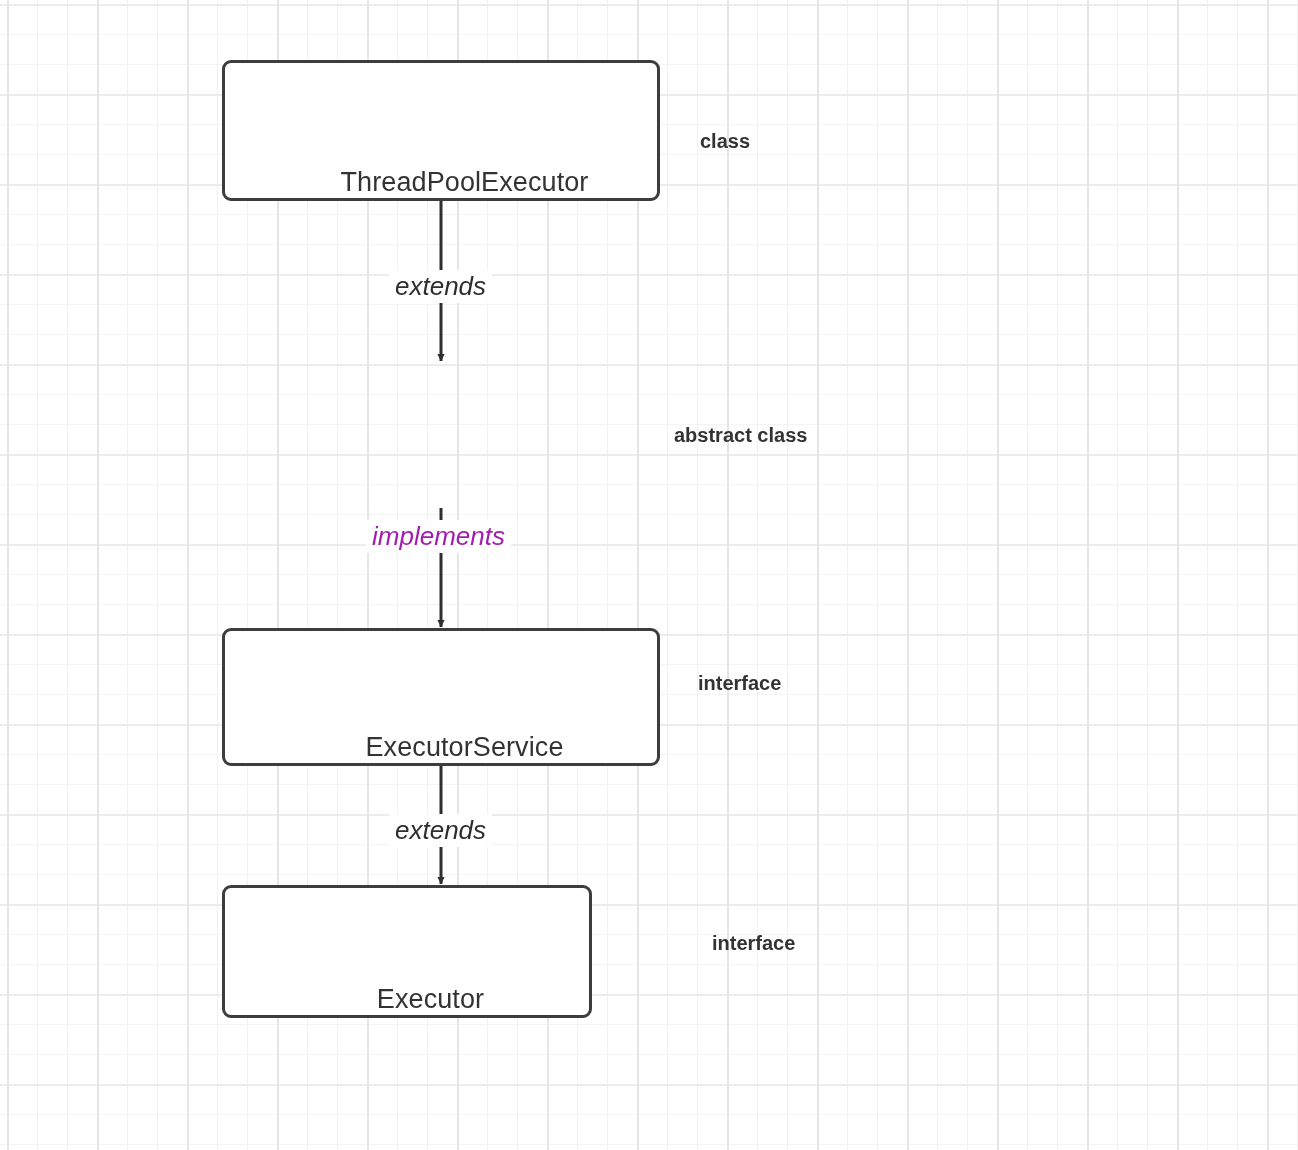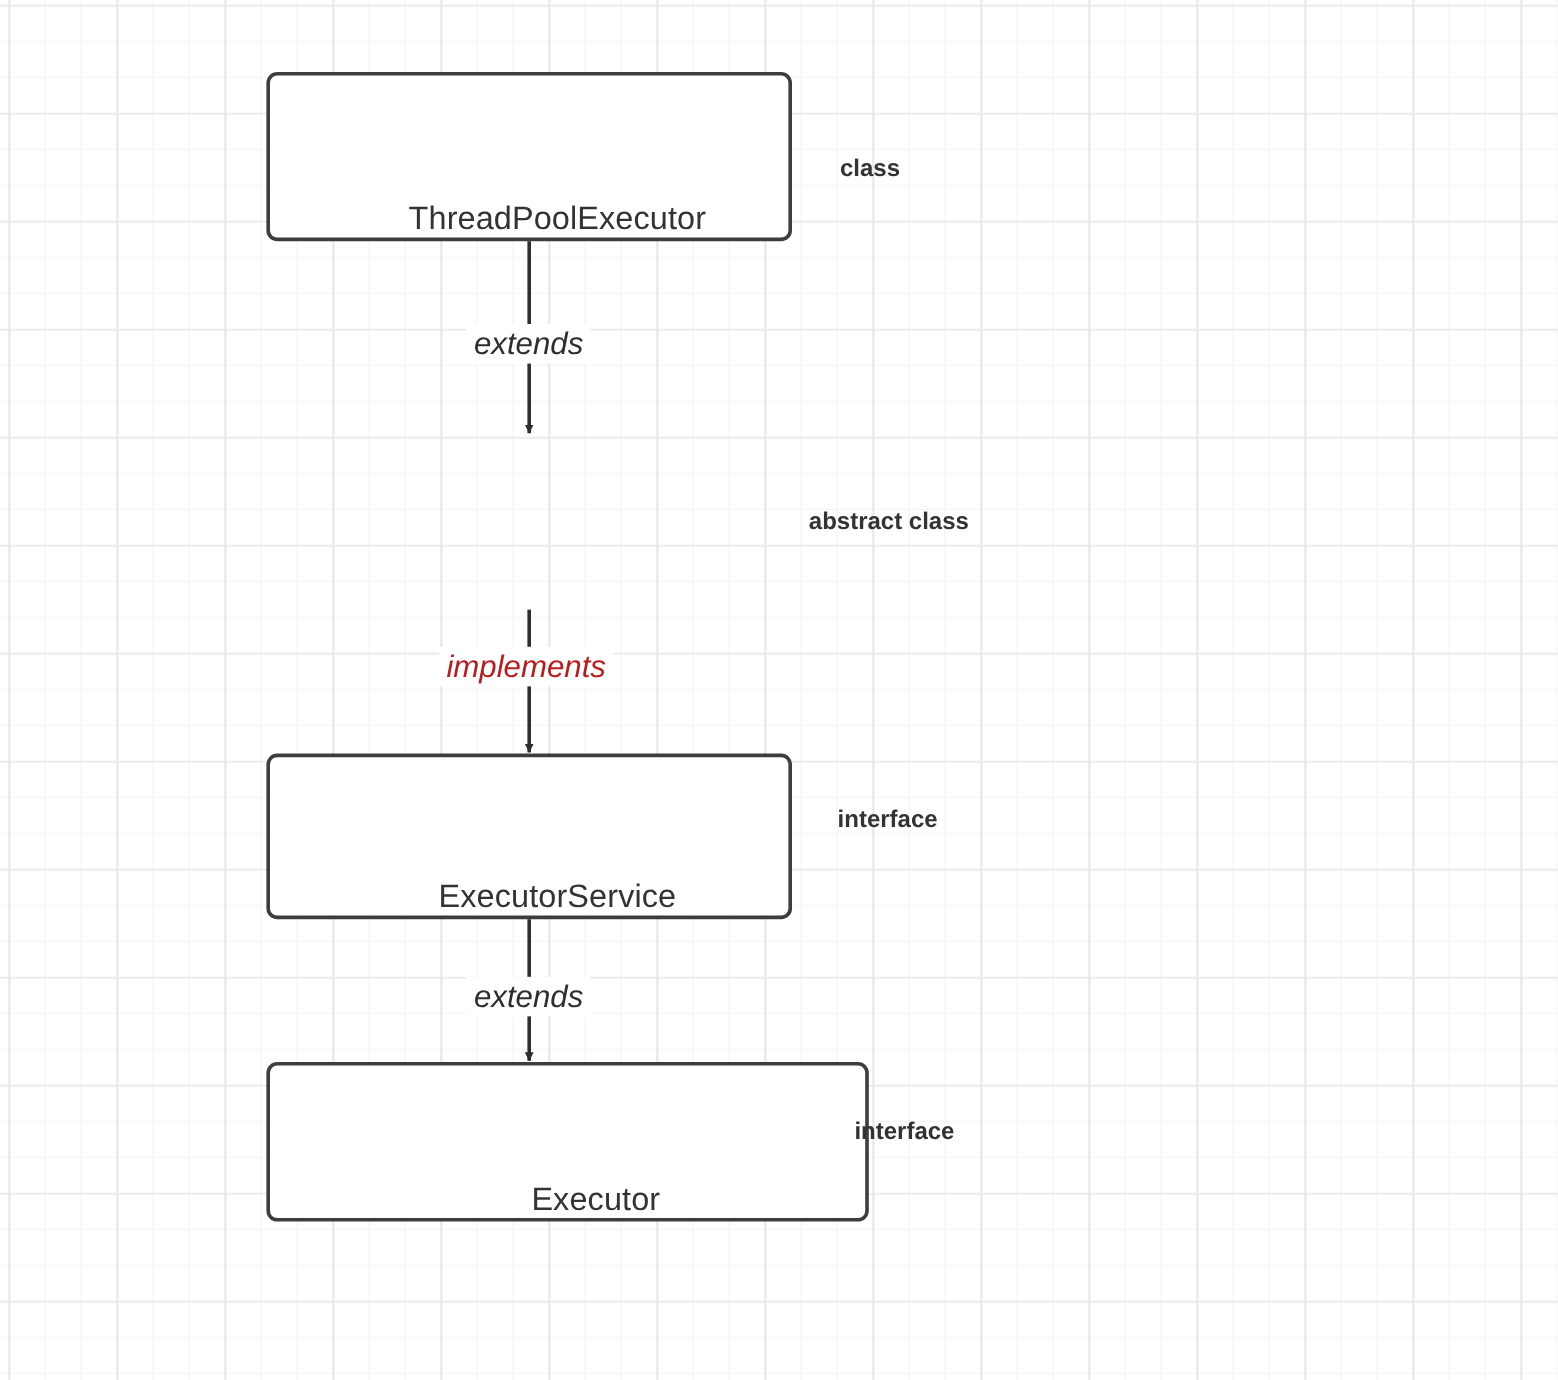--- a/index.html
+++ b/index.html
@@ -106,22 +106,22 @@
   </div>
   <div class="stereotype" id="stereo-0" style="left: 700px; top: 131px; color: rgb(51, 51, 51);">class</div>
 
   <div class="stereotype" id="stereo-1" style="left: 674px; top: 425px; color: rgb(51, 51, 51);">abstract class</div>
 
   <div class="node-box" id="node-2" style="left: 222px; top: 628px; width: 438px; height: 138px; border-color: rgb(61, 61, 61); border-width: 3px; border-radius: 9px; background-color: rgb(255, 255, 255);">
     <span class="node-label">ExecutorService</span>
   </div>
   <div class="stereotype" id="stereo-2" style="left: 698px; top: 673px; color: rgb(51, 51, 51);">interface</div>
 
-  <div class="node-box" id="node-3" style="left: 222px; top: 885px; width: 502px; height: 133px; border-color: rgb(61, 61, 61); border-width: 3px; border-radius: 9px; background-color: rgb(255, 255, 255);">
+  <div class="node-box" id="node-3" style="left: 222px; top: 885px; width: 370px; height: 133px; border-color: rgb(61, 61, 61); border-width: 3px; border-radius: 9px; background-color: rgb(255, 255, 255);">
     <span class="node-label">Executor</span>
   </div>
   <div class="stereotype" id="stereo-3" style="left: 712px; top: 933px; color: rgb(51, 51, 51);">interface</div>
 
   <div class="edge-label" id="edgelabel-0" style="left: 389px; top: 270px; color: rgb(46, 46, 46);">extends</div>
-  <div class="edge-label" id="edgelabel-1" style="left: 366px; top: 539px; color: #b91c1c;">implements</div>
+  <div class="edge-label" id="edgelabel-1" style="left: 366px; top: 520px; color: #a21caf;">implements</div>
   <div class="edge-label" id="edgelabel-2" style="left: 389px; top: 814px; color: rgb(46, 46, 46);">extends</div>
 
 </div>
 
 </body></html>

